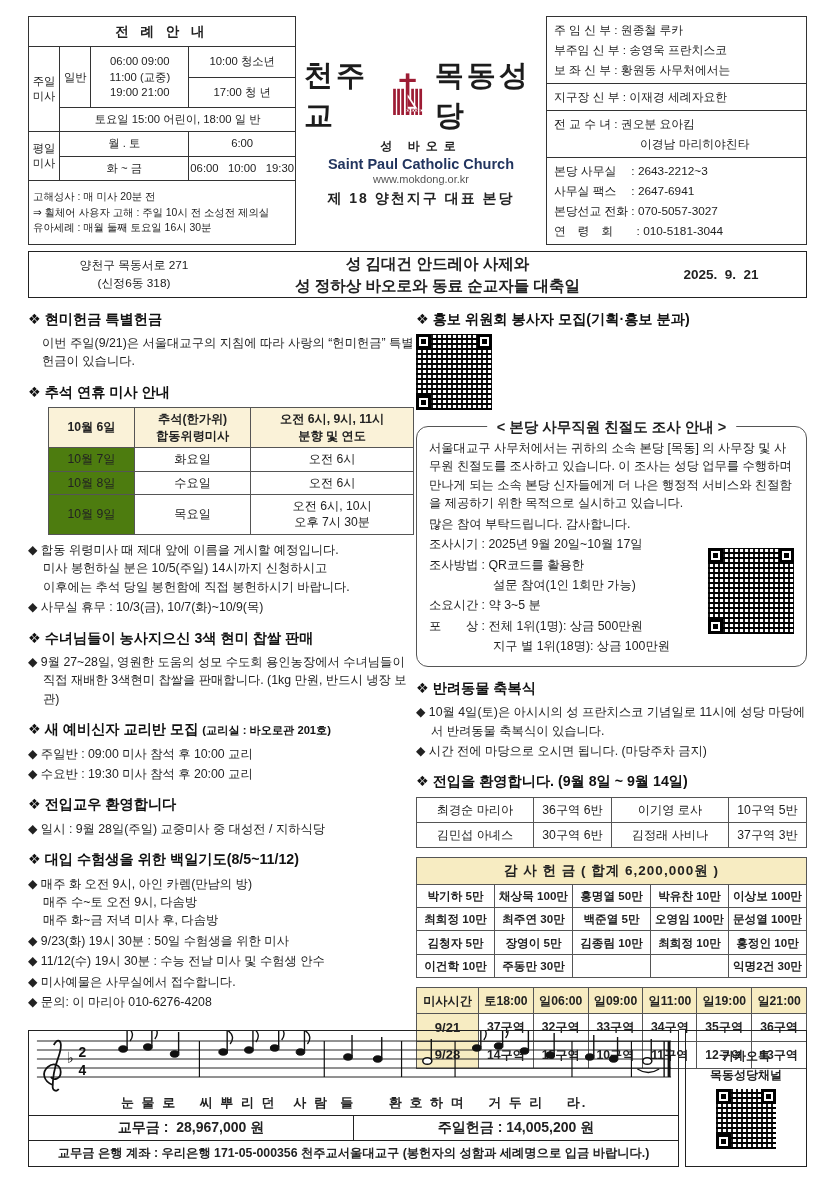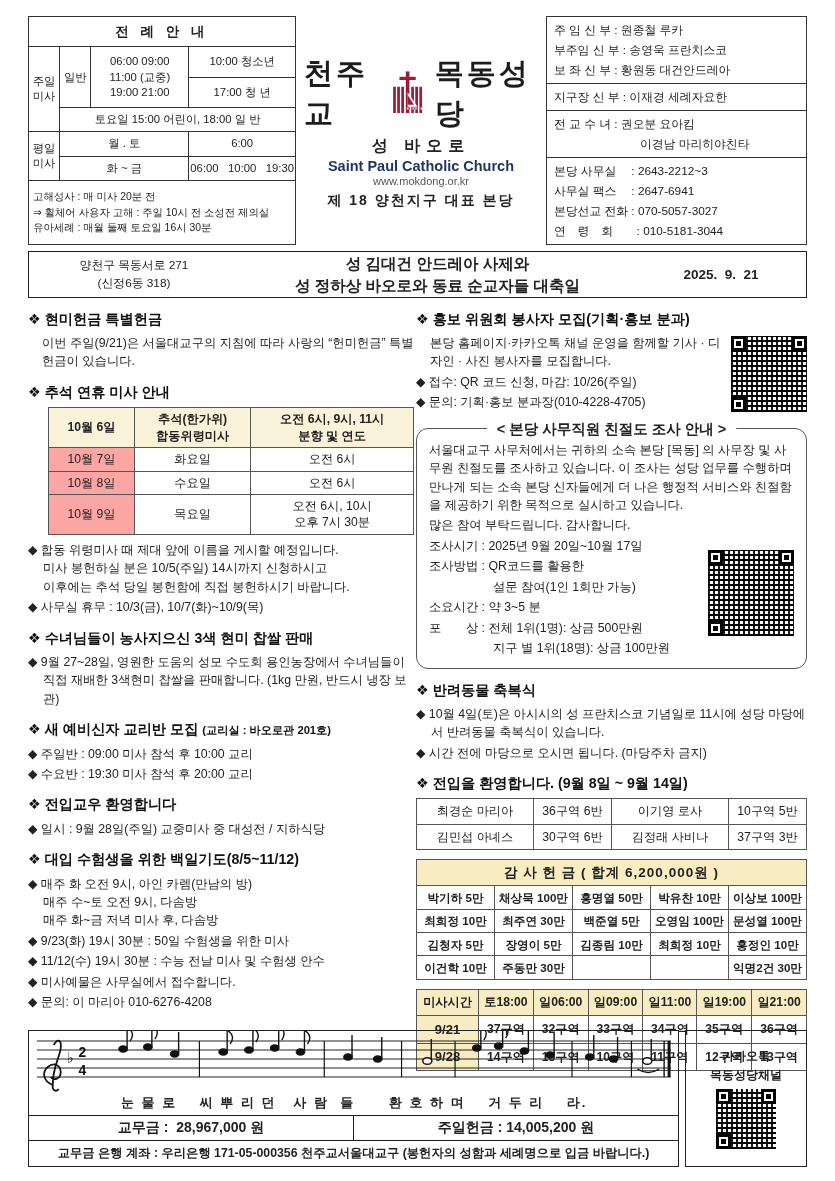--- a/index.html
+++ b/index.html
@@ -15,21 +15,21 @@
 
   table { border-collapse:collapse; }
   .lit { width:268px; font-size:11.3px; }
   .lit td { border:1.4px solid #333; text-align:center; padding:2px 1px; line-height:1.35; }
   .lit .t { font-weight:700; font-size:13.5px; letter-spacing:4px; padding:3px 0; }
   .lit .notes { text-align:left; font-size:10.4px; padding:3px 4px; line-height:1.5; }
 
   .logo { flex:1; display:flex; flex-direction:column; align-items:center; justify-content:center; padding-top:2px; }
   .brandline { display:flex; align-items:center; gap:4px; }
   .brand { font-size:29px; font-weight:800; letter-spacing:3px; color:#1c1c1c; }
-  .patron { font-size:16px; font-weight:700; letter-spacing:6px; margin-top:2px; }
+  .patron { font-size:12px; font-weight:700; letter-spacing:6px; margin-top:2px; }
   .english { font-size:14.5px; font-weight:700; color:#22355f; margin-top:1px; }
   .url { font-size:11px; color:#555; margin-top:1px; }
   .district { font-size:14px; font-weight:700; letter-spacing:2px; margin-top:5px; }
 
   .staff { width:261px; border:1.4px solid #333; font-size:11.8px; display:flex; flex-direction:column; }
   .staff > div { padding:3px 7px; line-height:1.7; }
   .staff .grp { border-bottom:1.2px solid #333; }
   .staff .grp:last-child { border-bottom:none; }
   .indent2 { padding-left:86px; }
 
@@ -44,21 +44,21 @@
   .colL { width:388px; }
   .colR { flex:1; }
   .sec { margin-bottom:11px; }
   .sec-t { font-weight:800; font-size:14.2px; margin-bottom:4px; color:#111; }
   .sec-t .note { font-weight:600; font-size:11.2px; }
   .b { padding-left:15px; text-indent:-15px; margin-top:2px; }
   .body-ind { padding-left:14px; }
 
   .chuseok { margin:4px 0 6px 20px; width:calc(100% - 22px); font-size:12.2px; }
   .chuseok td { border:1.2px solid #555; text-align:center; padding:3px 2px; line-height:1.35; }
-  .chuseok tr td:first-child { background:#fca5a5; width:86px; }
+  .chuseok tr td:first-child { background:#4d7c0f; width:86px; }
   .chuseok tr.hd td { background:#faf2d8; font-weight:700; }
 
   
   .r1wrap { display:flex; gap:8px; }
   .r1txt { flex:1; }
 
   .survey { position:relative; border:1.6px solid #555; border-radius:12px; padding:12px 12px 8px 12px; margin-top:16px; }
   .survey-t { position:absolute; top:-10px; left:50%; transform:translateX(-50%); background:#fff;
               padding:0 10px; font-weight:800; font-size:14.5px; white-space:nowrap; }
   .survey p { margin-bottom:2px; }
@@ -186,21 +186,21 @@
       <div class="patron">성 바오로</div>
       <div class="english">Saint Paul Catholic Church</div>
       <div class="url">www.mokdong.or.kr</div>
       <div class="district">제 18 양천지구 대표 본당</div>
     </div>
 
     <div class="staff">
       <div class="grp">
         <div>주 임 신 부 : 원종철 루카</div>
         <div>부주임 신 부 : 송영욱 프란치스코</div>
-        <div>보 좌 신 부 : 황원동 대건안드레아</div>
+        <div>보 좌 신 부 : 황원동 사무처에서는</div>
       </div>
       <div class="grp">
         <div>지구장 신 부 : 이재경 세례자요한</div>
       </div>
       <div class="grp">
         <div>전 교 수 녀 : 권오분 요아킴</div>
         <div class="indent2">이경남 마리히야친타</div>
       </div>
       <div class="grp">
         <div>본당 사무실　 : 2643-2212~3</div>
@@ -296,25 +296,20 @@
         <div class="b">◆ 미사예물은 사무실에서 접수합니다.</div>
         <div class="b">◆ 문의: 이 마리아 010-6276-4208</div>
       </div>
     </div>
 
     <div class="colR">
 
       <div class="sec">
         <div class="sec-t">❖ 홍보 위원회 봉사자 모집(기획·홍보 분과)</div>
         <div class="r1wrap">
-          <div class="r1txt">
-            <div class="body-ind">본당 홈페이지·카카오톡 채널 운영을 함께할 기사 · 디자인 · 사진 봉사자를 모집합니다.</div>
-            <div class="b">◆ 접수: QR 코드 신청, 마감: 10/26(주일)</div>
-            <div class="b">◆ 문의: 기획·홍보 분과장(010-4228-4705)</div>
-          </div>
           <div class="qr qr76" style="align-self:flex-end">
               <i class="tl"></i>
               <i class="tr"></i>
               <i class="bl"></i>
             </div>
         </div>
       </div>
 
       <div class="survey sec">
         <div class="survey-t">&lt; 본당 사무직원 친절도 조사 안내 &gt;</div>

